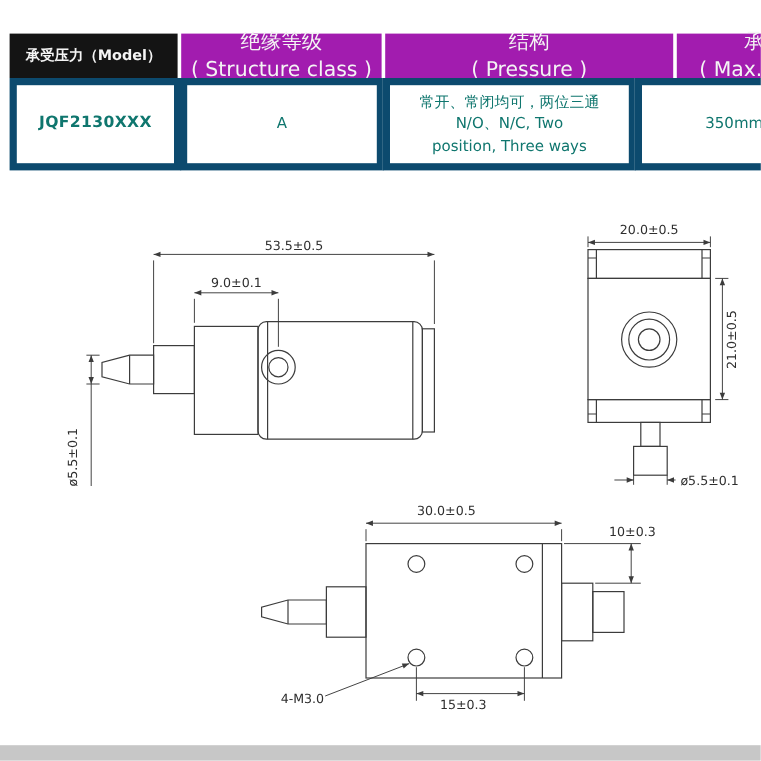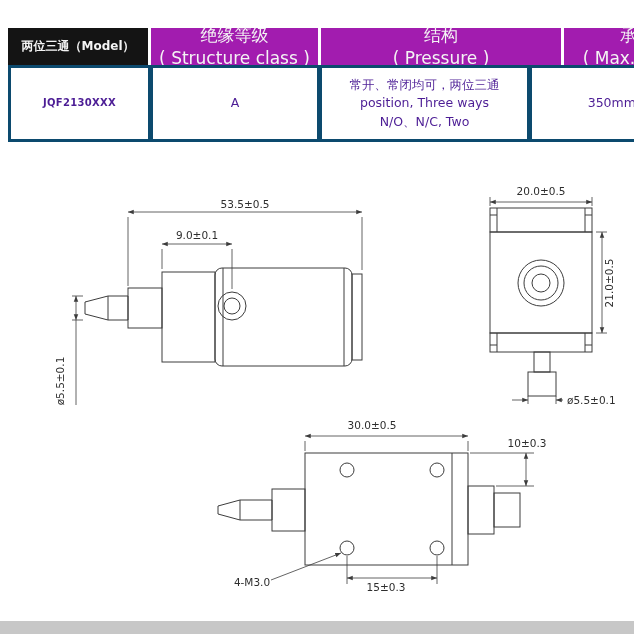--- a/index.html
+++ b/index.html
@@ -13,40 +13,40 @@
   .h-cell {
     box-sizing:border-box; height:37px; display:flex; flex-direction:column;
     align-items:center; justify-content:center; text-align:center;
     color:#f4f4f4; font-size:17px; line-height:1.3; background:#a21caf;
   }
   .h-cell.dark { background:#141414; font-size:12px; font-weight:600; }
   .h-cell + .h-cell { margin-left:3px; }
   .c1{width:140px} .c2{width:167px} .c3{width:240px} .c4{width:180px}
   .data-row { display:flex; }
   .d-cell {
-    box-sizing:border-box; border:3px solid #0c4a6e; height:77px; background:#fff;
+    box-sizing:border-box; border:6px solid #0c4a6e; height:77px; background:#fff;
     display:flex; flex-direction:column; align-items:center; justify-content:center;
-    font-size:12.5px; color:#4c1d95; text-align:center; line-height:1.45;
+    font-size:12.5px; color:#0f766e; text-align:center; line-height:1.45;
   }
   .d-cell + .d-cell { margin-left:-1px; }
   .d1{width:143px} .d2{width:170px} .d3{width:211px} .d4{width:183px}
-  .model-text { font-weight:600; font-size:10px; letter-spacing:.3px; }
+  .model-text { font-weight:600; font-size:13px; letter-spacing:.3px; }
   .drawing { position:absolute; left:0; top:175px; }
   .drawing text { font-size:10.5px; fill:#2e2e2e; stroke:none; }
   .footer-strip {
     position:absolute; left:0; bottom:0; width:634px; height:13px; background:#c7c7c7;
   }
 </style>
 </head>
 <body>
 
 <div class="spec-table">
   <div class="hdr-row">
     <div class="h-cell dark c1">
-      <span>两位三通（Model）</span>
+      <span>承受压力（Model）</span>
     </div>
     <div class="h-cell c2">
       <span>绝缘等级</span>
       <span>( Structure class )</span>
     </div>
     <div class="h-cell c3">
       <span>结构</span>
       <span>( Pressure )</span>
     </div>
     <div class="h-cell c4">
@@ -56,22 +56,22 @@
   </div>
   <div class="data-row">
     <div class="d-cell d1">
       <span class="model-text">JQF2130XXX</span>
     </div>
     <div class="d-cell d2">
       <span>A</span>
     </div>
     <div class="d-cell d3">
       <span>常开、常闭均可，两位三通</span>
+      <span>N/O、N/C, Two</span>
       <span>position, Three ways</span>
-      <span>N/O、N/C, Two</span>
     </div>
     <div class="d-cell d4">
       <span>350mmHg</span>
     </div>
   </div>
 </div>
 
 <svg class="drawing" width="634" height="455" viewBox="0 0 634 455" xmlns="http://www.w3.org/2000/svg">
   <defs>
     <marker id="ar" viewBox="0 0 10 10" refX="9.5" refY="5" markerWidth="8" markerHeight="8" orient="auto-start-reverse">

